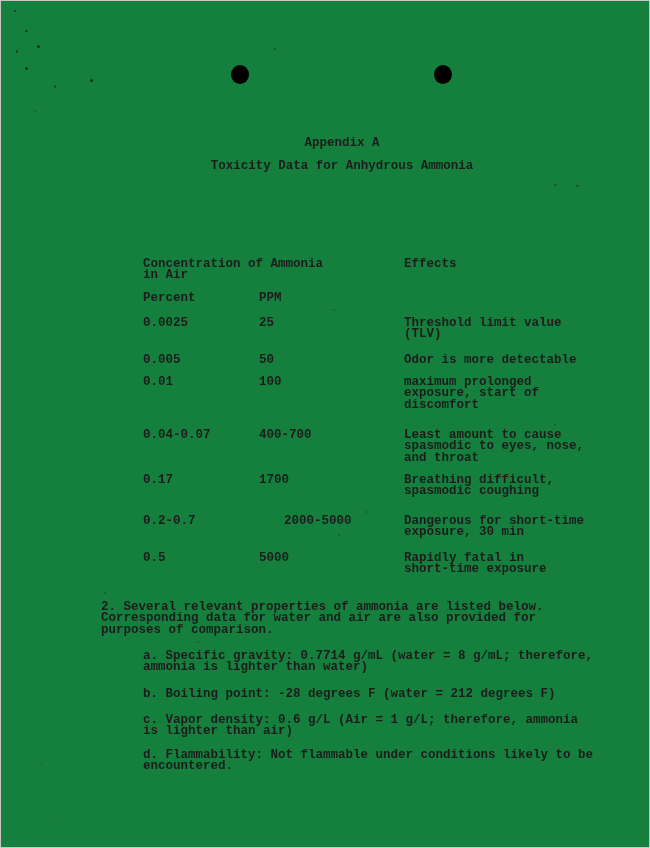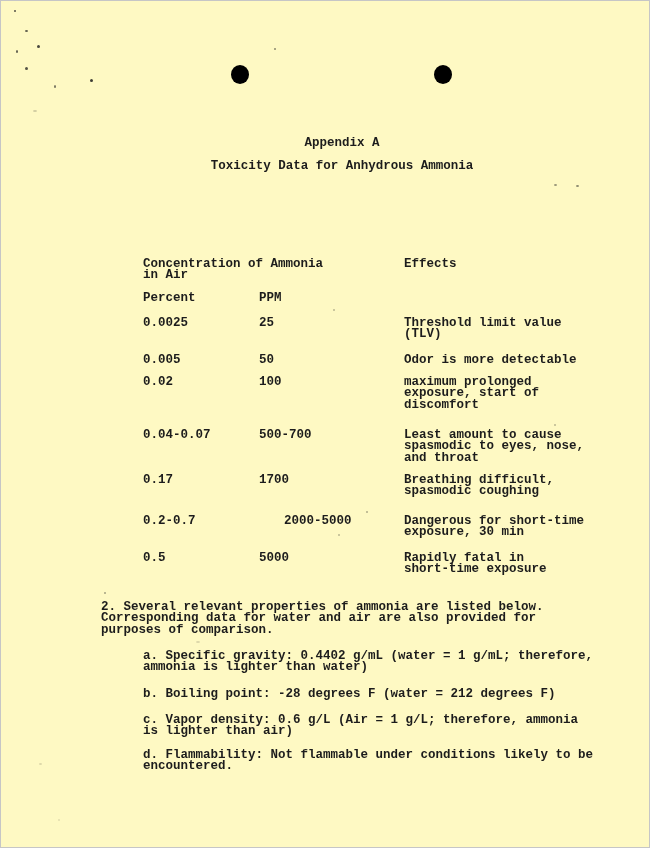--- a/index.html
+++ b/index.html
@@ -1,21 +1,21 @@
 <!DOCTYPE html>
 <html><head>
 <meta charset="utf-8">
 <title>Scanned Document</title>
 <style>
   html,body{margin:0;padding:0;background:#ffffff;}
   body{width:650px;height:848px;}
   .page{
     position:relative;
     width:648px;height:846px;
-    background:#fef9c3;
+    background:#15803d;
     border:1px solid #c6c6c6;
     overflow:hidden;
     font-family:"Liberation Mono","DejaVu Sans Mono",monospace;
     font-weight:700;
     font-size:12.5px;
     line-height:11.33px;
     color:#1c1c1c;
   }
   .t{position:absolute;white-space:pre-line;letter-spacing:0;}
   .center{text-align:center;}
@@ -66,29 +66,29 @@
     <div class="t" style="left:258px;top:317px;width:100px;">25</div>
     <div class="t" style="left:403px;top:317px;width:230px;">Threshold limit value
 (TLV)</div>
   </div>
   <div>
     <div class="t" style="left:142px;top:354px;width:100px;">0.005</div>
     <div class="t" style="left:258px;top:354px;width:100px;">50</div>
     <div class="t" style="left:403px;top:354px;width:230px;">Odor is more detectable</div>
   </div>
   <div>
-    <div class="t" style="left:142px;top:376px;width:100px;">0.02</div>
+    <div class="t" style="left:142px;top:376px;width:100px;">0.01</div>
     <div class="t" style="left:258px;top:376px;width:100px;">100</div>
     <div class="t" style="left:403px;top:376px;width:230px;">maximum prolonged
 exposure, start of
 discomfort</div>
   </div>
   <div>
     <div class="t" style="left:142px;top:429px;width:100px;">0.04-0.07</div>
-    <div class="t" style="left:258px;top:429px;width:100px;">500-700</div>
+    <div class="t" style="left:258px;top:429px;width:100px;">400-700</div>
     <div class="t" style="left:403px;top:429px;width:230px;">Least amount to cause
 spasmodic to eyes, nose,
 and throat</div>
   </div>
   <div>
     <div class="t" style="left:142px;top:474px;width:100px;">0.17</div>
     <div class="t" style="left:258px;top:474px;width:100px;">1700</div>
     <div class="t" style="left:403px;top:474px;width:230px;">Breathing difficult,
 spasmodic coughing</div>
   </div>
@@ -102,21 +102,21 @@
     <div class="t" style="left:142px;top:552px;width:100px;">0.5</div>
     <div class="t" style="left:258px;top:552px;width:100px;">5000</div>
     <div class="t" style="left:403px;top:552px;width:230px;">Rapidly fatal in
 short-time exposure</div>
   </div>
 
   <div class="t" style="left:100px;top:601px;width:515px;">2. Several relevant properties of ammonia are listed below.
 Corresponding data for water and air are also provided for
 purposes of comparison.</div>
 
-  <div class="t" style="left:142px;top:650px;width:490px;">a. Specific gravity: 0.4402 g/mL (water = 1 g/mL; therefore,
+  <div class="t" style="left:142px;top:650px;width:490px;">a. Specific gravity: 0.7714 g/mL (water = 8 g/mL; therefore,
 ammonia is lighter than water)</div>
   <div class="t" style="left:142px;top:688px;width:490px;">b. Boiling point: -28 degrees F (water = 212 degrees F)</div>
   <div class="t" style="left:142px;top:714px;width:490px;">c. Vapor density: 0.6 g/L (Air = 1 g/L; therefore, ammonia
 is lighter than air)</div>
   <div class="t" style="left:142px;top:749px;width:490px;">d. Flammability: Not flammable under conditions likely to be
 encountered.</div>
 
 </div>
 
 </body></html>

